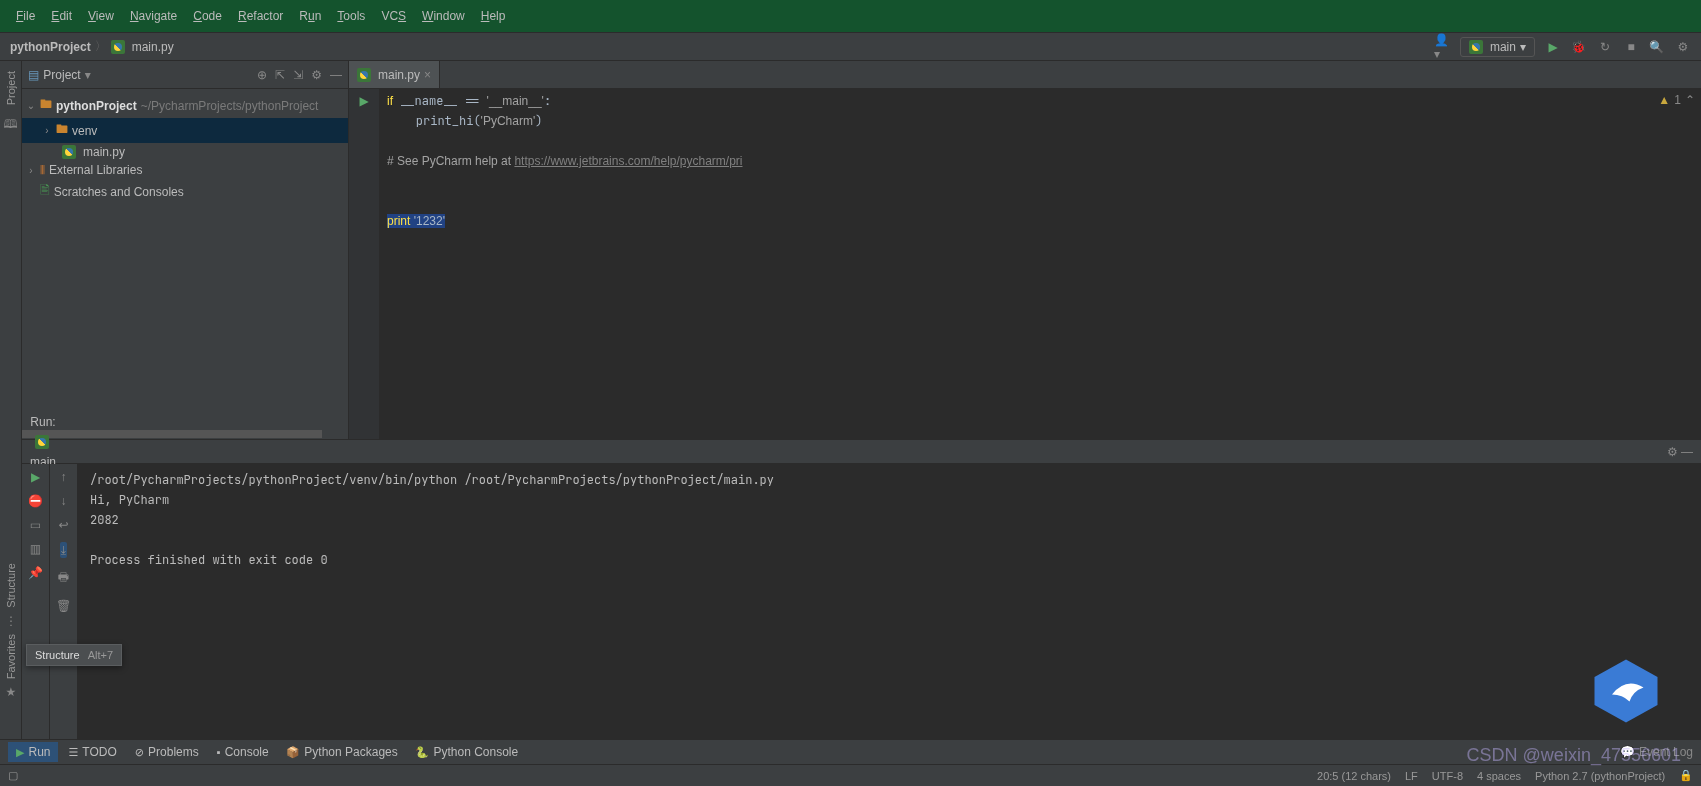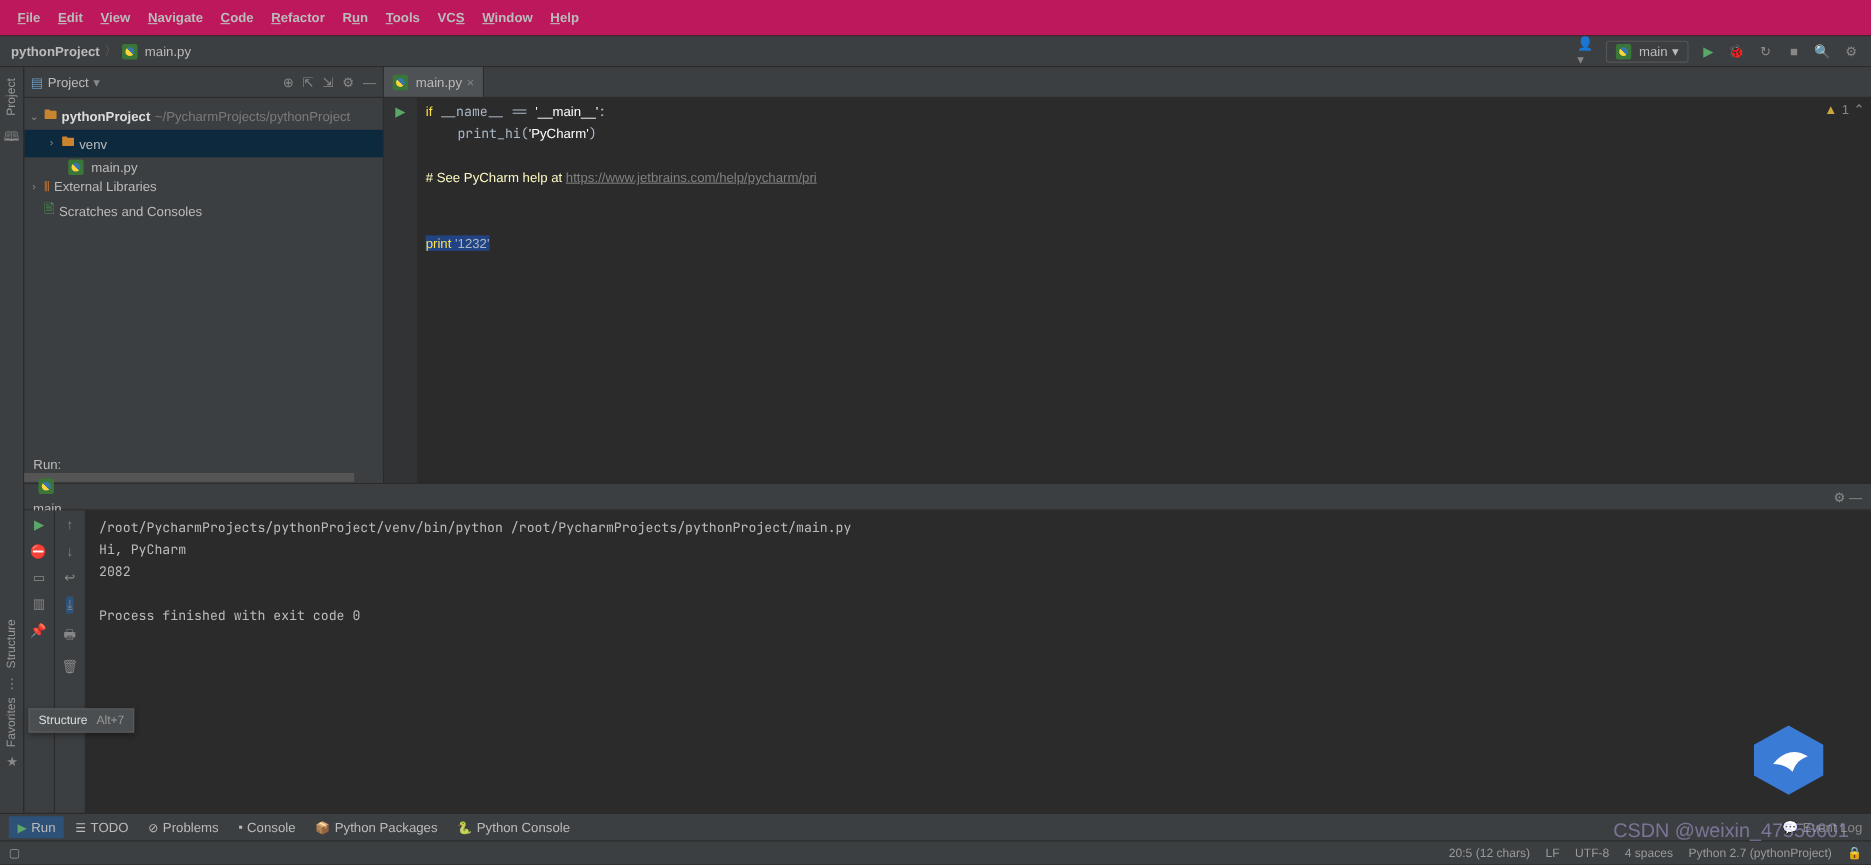--- a/index.html
+++ b/index.html
@@ -1,19 +1,19 @@
 <!DOCTYPE html>
 <html><head>
 <meta charset="utf-8">
 <style>
   * { margin: 0; padding: 0; box-sizing: border-box; font-family: "Segoe UI", Arial, sans-serif; }
   body { background: #2b2d30; color: #bbbbbb; font-size: 12px; width: 1701px; height: 786px; overflow: hidden; display: flex; flex-direction: column; }
   
   
-  .menubar { height: 25px; background: #be185d; display: flex; align-items: center; padding: 16px 8px; border-bottom: 1px solid #2b2b2b; font-weight: bold; }
+  .menubar { height: 25px; background: #14532d; display: flex; align-items: center; padding: 16px 8px; border-bottom: 1px solid #2b2b2b; }
   .menubar span { padding: 3px 8px; cursor: pointer; }
   .menubar span u { text-decoration: underline; }
   
   
   .navbar { height: 28px; background: #3c3f41; display: flex; align-items: center; padding: 0 10px; border-bottom: 1px solid #2b2b2b; justify-content: space-between; }
   .breadcrumb { display: flex; align-items: center; gap: 4px; }
   .breadcrumb .sep { color: #666; }
   .file-icon-py { display:inline-block; width:14px; height:14px; background:#3b7639; border-radius:2px; margin-right:3px; vertical-align:middle; position:relative;}
   .file-icon-py::after{content:"";position:absolute;left:3px;top:3px;width:8px;height:8px;border-radius:50%;background:linear-gradient(45deg,#ffd43b 50%,#3776ab 50%);}
   .right-tools { display:flex; align-items:center; gap:10px;}
@@ -52,22 +52,22 @@
   .editor-col { flex:1; display:flex; flex-direction:column; background:#2b2b2b; min-width:0;}
   .tab-row { height:28px; background:#3c3f41; display:flex; border-bottom:1px solid #2b2b2b;}
   .ed-tab { display:flex; align-items:center; padding:0 8px; background:#4e5254; border-right:1px solid #2b2b2b; gap:4px;}
   .ed-tab .close { color:#888; cursor:pointer;}
   .editor-body { flex:1; display:flex; position:relative;}
   .gutter-icons { width:30px; background:#313335; padding-top:2px;}
   .gutter-icons .g-icon{ height:20px; display:flex; justify-content:center; align-items:center;}
   .line-nums { width:30px; background:#313335; color:#606366; text-align:right; padding:2px 6px 0 0; font-family:"JetBrains Mono","Consolas",monospace; font-size:12px; line-height:20px;}
   .code { flex:1; padding:2px 8px 0 8px; font-family:"JetBrains Mono","Consolas",monospace; font-size:12px; line-height:20px; white-space:pre; color:#a9b7c6;}
   .kw { color:#fde047;}
-  .str { color:#ffffff;margin-top:32px;}
-  .cmt { color:#fef9c3;}
+  .str { color:#a3a3a3;margin-top:32px;}
+  .cmt { color:#a3a3a3;}
   .url { color:#808080; text-decoration:underline;}
   .hl-line { background:#323232;}
   .sel-span { background:#214283; color:#a9b7c6;}
   .editor-warnings { position:absolute; top:4px; right:6px; display:flex; align-items:center; gap:4px; color:#888;}
   .warn-tri { color:#c9a83e;}
   .ed-scroll { height:10px; background:#3c3f41; position:relative;}
   .ed-thumb { position:absolute; left:0; width:300px; height:8px; background:#555; top:1px;}
   
   .proj-split-row { display:flex; flex:1; min-height:0;}
   

